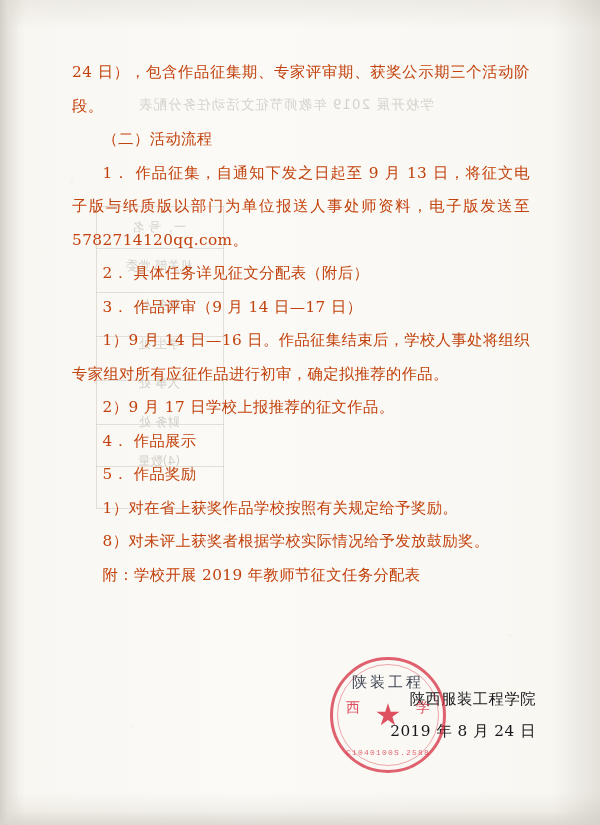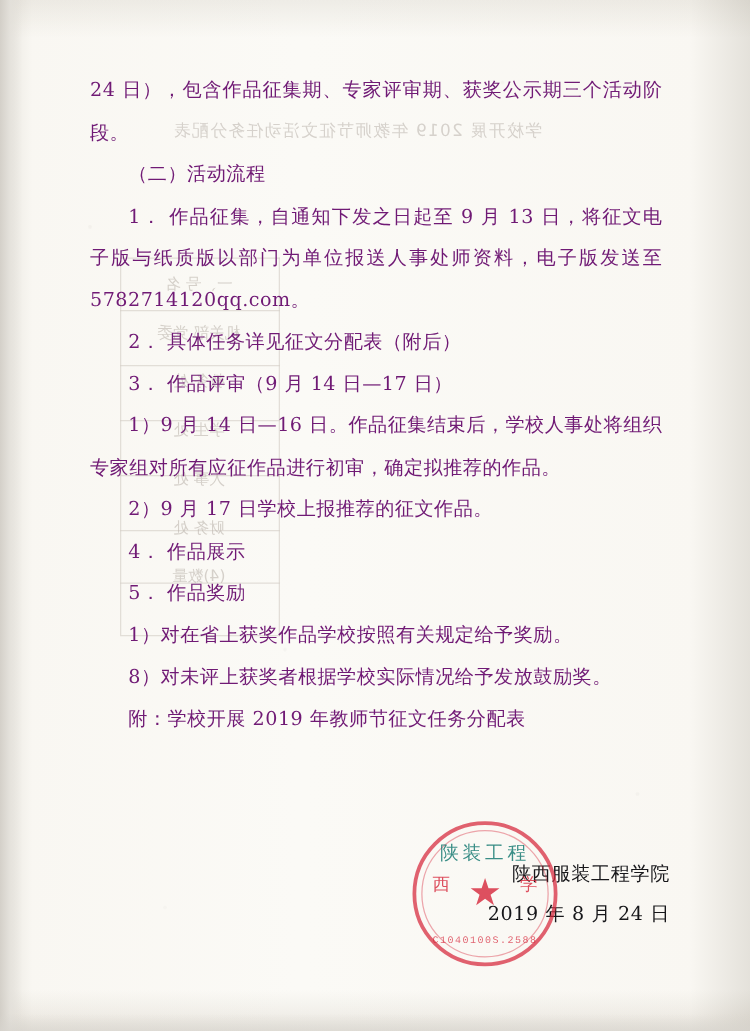--- a/index.html
+++ b/index.html
@@ -94,21 +94,21 @@
     opacity: .65;
     pointer-events: none;
   }
 
   
   #doc-body {
     position: absolute;
     left: 72px;
     top: 56px;
     width: 458px;
-    color: #701a75;
+    color: #c2410c;
     font-size: 15.3px;
     line-height: 33.5px;
     letter-spacing: .4px;
     text-align: justify;
   }
   #doc-body p {
     margin: 0;
     padding: 0;
   }
   .indent { text-indent: 2em; }
@@ -159,21 +159,21 @@
     color: #d6263a;
     font-size: 30px;
     opacity: .8;
     line-height: 1;
   }
   #seal .seal-top {
     position: absolute;
     left: 0; right: 0;
     top: 16px;
     text-align: center;
-    color: #0f766e;
+    color: #0f172a;
     font-size: 15px;
     letter-spacing: 3px;
     opacity: .82;
     font-family: "DejaVu Sans", "Liberation Sans", sans-serif;
   }
   #seal .seal-bottom {
     position: absolute;
     left: 0; right: 0;
     bottom: 16px;
     text-align: center;

